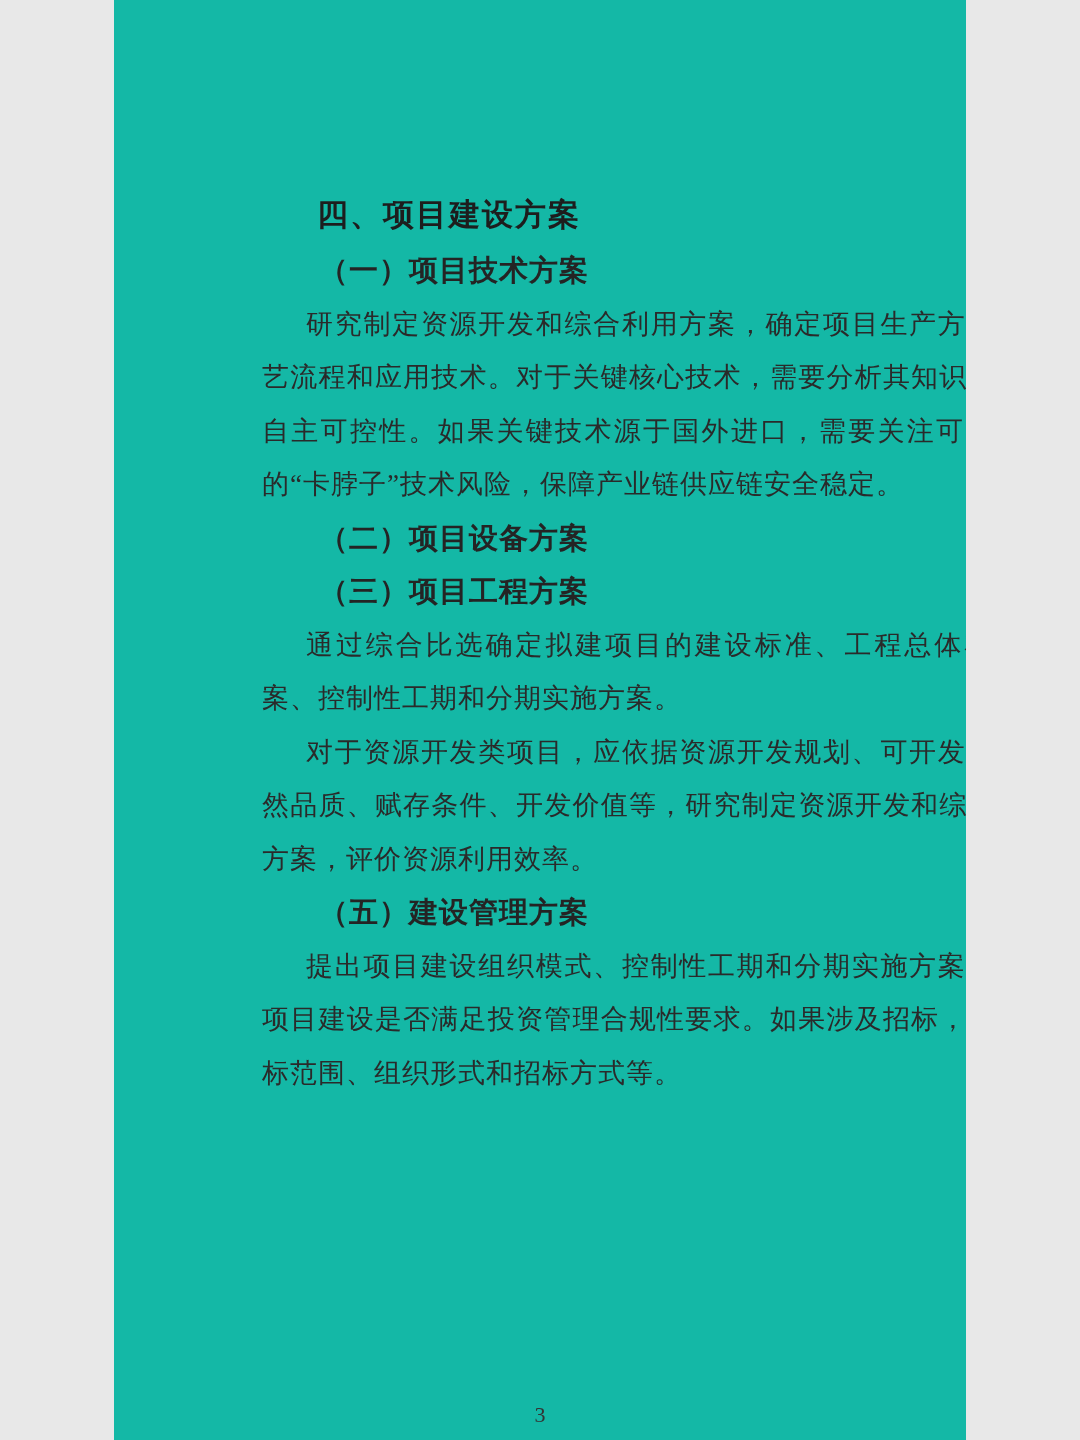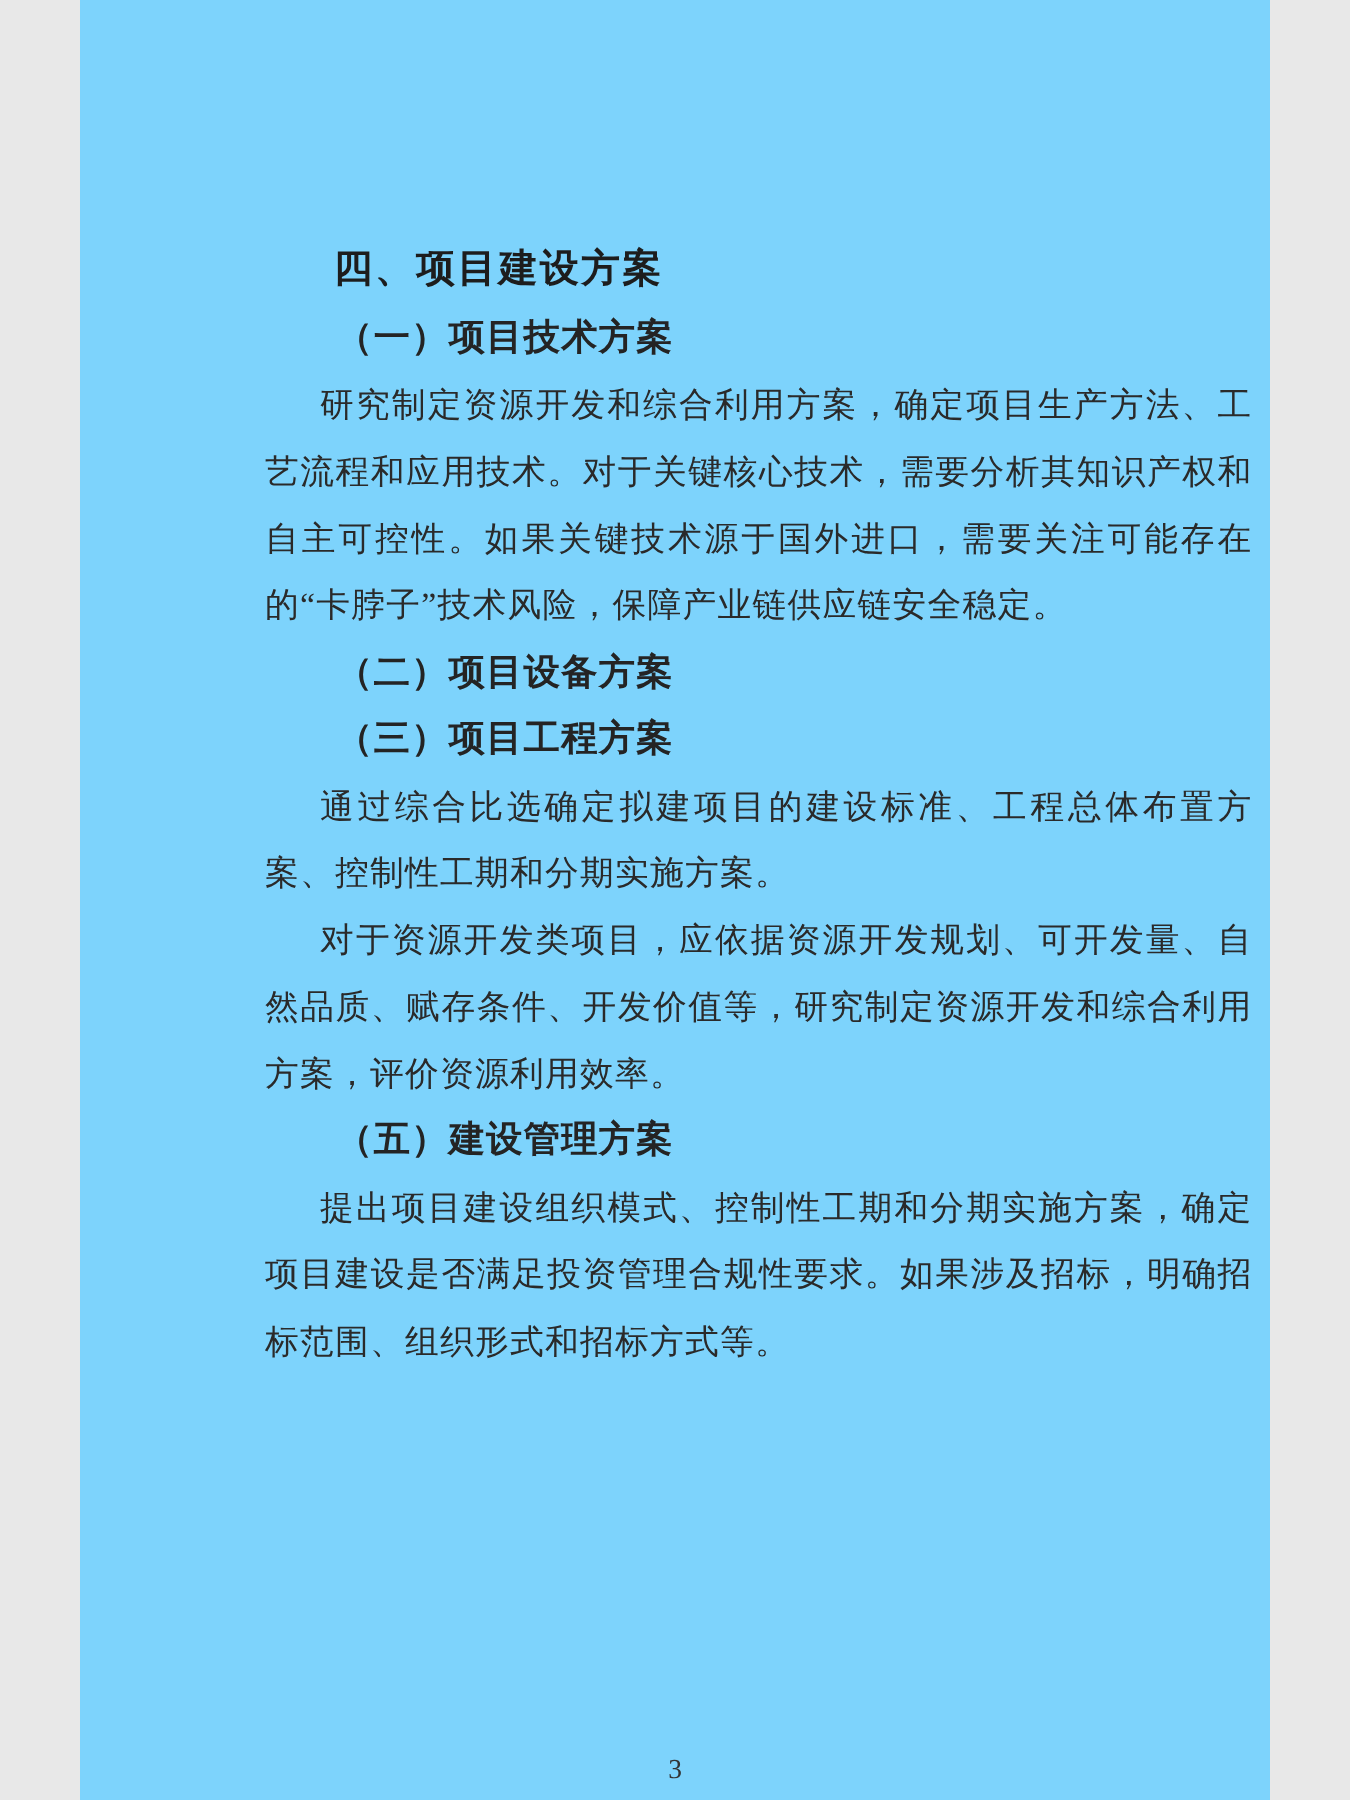--- a/index.html
+++ b/index.html
@@ -1,20 +1,20 @@
 <!DOCTYPE html>
 <html><head>
 <meta charset="utf-8">
 <style>
   html,body{margin:0;padding:0;background:#e8e8e8;}
   .page{
     position:relative;
-    width:952px;height:1440px;
+    width:852px;height:1440px;
     margin:0 auto;
-    background:#7dd3fc;
+    background:#14b8a6;
     color:#242424;
     font-family:"Liberation Serif","DejaVu Serif",serif;
     overflow:hidden;
   }
   .content{
     position:absolute;
     left:148px;top:186px;
     width:790px;
   }
   .doc-title{

